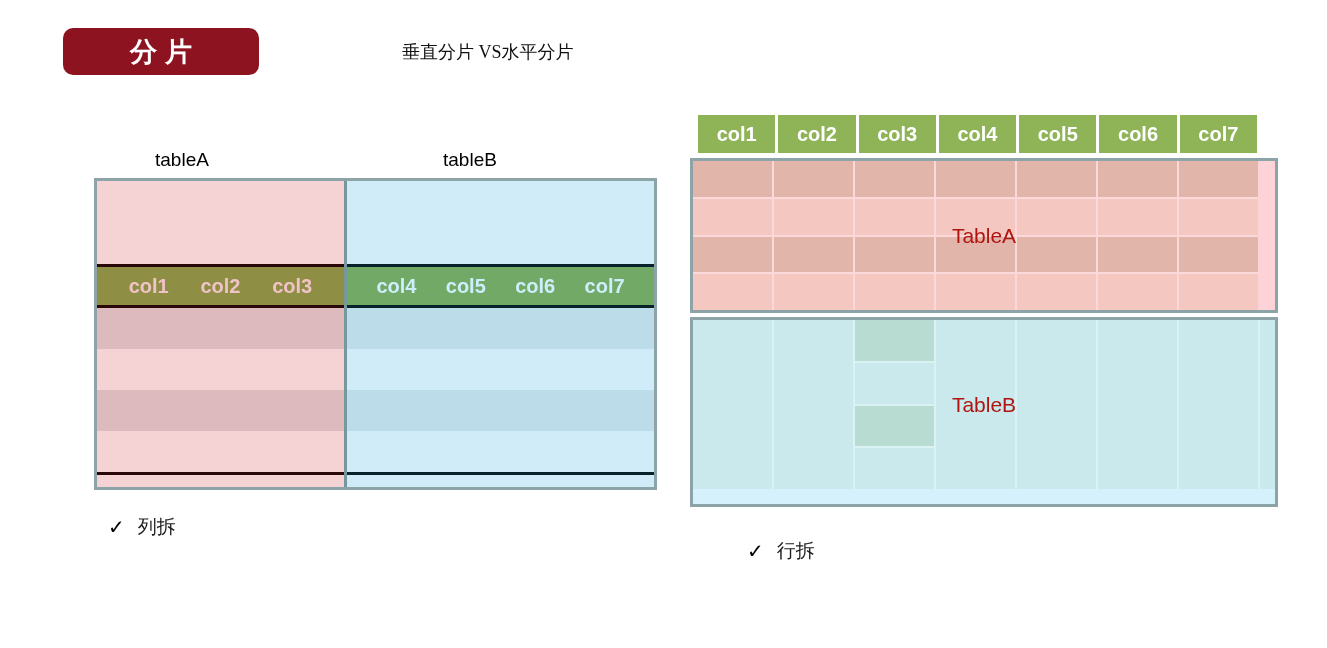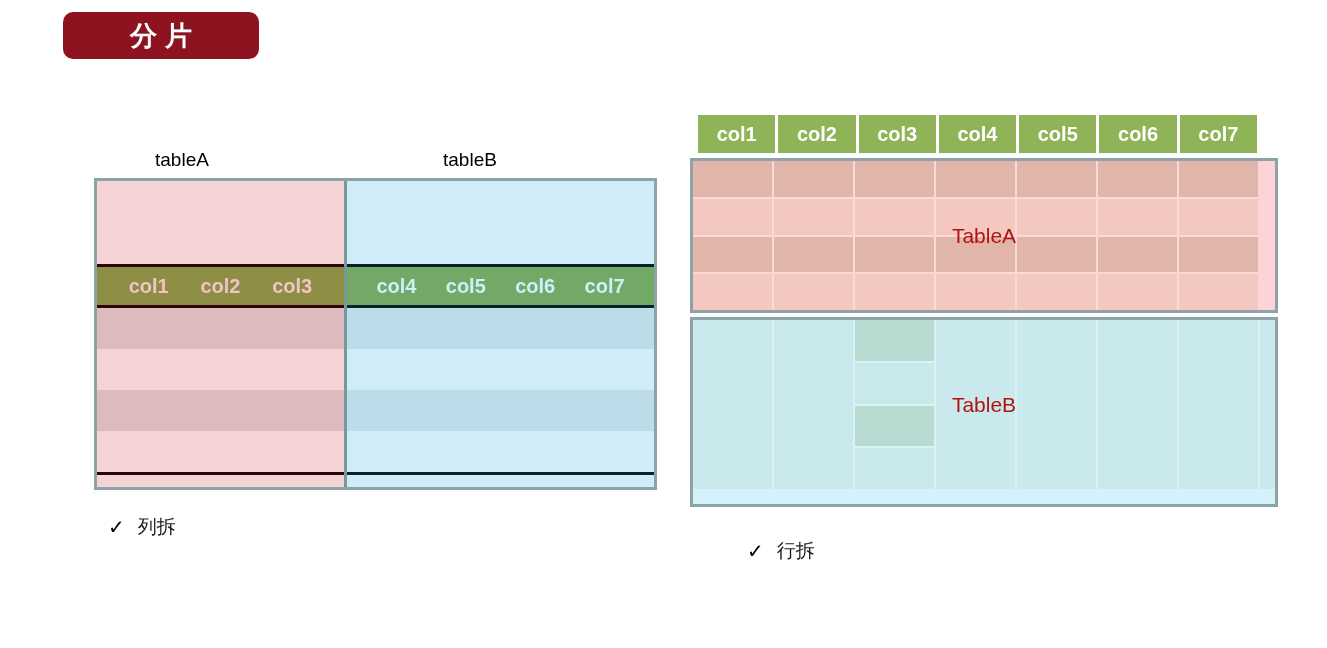--- a/index.html
+++ b/index.html
@@ -1,20 +1,20 @@
 <!DOCTYPE html>
 <html><head>
 <meta charset="utf-8">
 <style>
   html,body{margin:0;padding:0;background:#ffffff;}
   .canvas{position:relative;width:1327px;height:648px;background:#ffffff;overflow:hidden;
           font-family:"Liberation Sans","DejaVu Sans",sans-serif;}
 
   
-  .badge{position:absolute;left:63px;top:12px;width:196px;height:47px;background:#8E1320;
+  .badge{position:absolute;left:63px;top:28px;width:196px;height:47px;background:#8E1320;
          border-radius:10px;color:#ffffff;font-size:27px;font-weight:bold;letter-spacing:8px;
          display:flex;align-items:center;justify-content:center;
          font-family:"Liberation Serif","DejaVu Serif",serif;padding-left:8px;box-sizing:border-box;}
   .subtitle{position:absolute;left:402px;top:40px;font-size:18px;color:#111111;
             font-family:"Liberation Serif","DejaVu Serif",serif;}
 
   
   .tbl-label{position:absolute;top:149px;font-size:19px;color:#000000;}
   .lblA{left:155px;} .lblB{left:443px;}
 
@@ -63,20 +63,21 @@
   .block-label{position:absolute;inset:0;display:flex;align-items:center;justify-content:center;
                color:#B01410;font-size:21px;pointer-events:none;}
   .blockB .block-label{inset:0 0 15px 0;}
 </style>
 </head>
 <body>
 
 <div class="canvas">
 
   <div class="badge">分片</div>
+  <div class="subtitle">垂直分片 VS水平分片</div>
 
   <div class="tbl-label lblA">tableA</div>
   <div class="tbl-label lblB">tableB</div>
 
   <div class="vsplit">
     <div class="half halfA">
       <div class="sec-top"></div>
       <div class="hr"></div>
       <div class="band">
         <span>col1</span>

